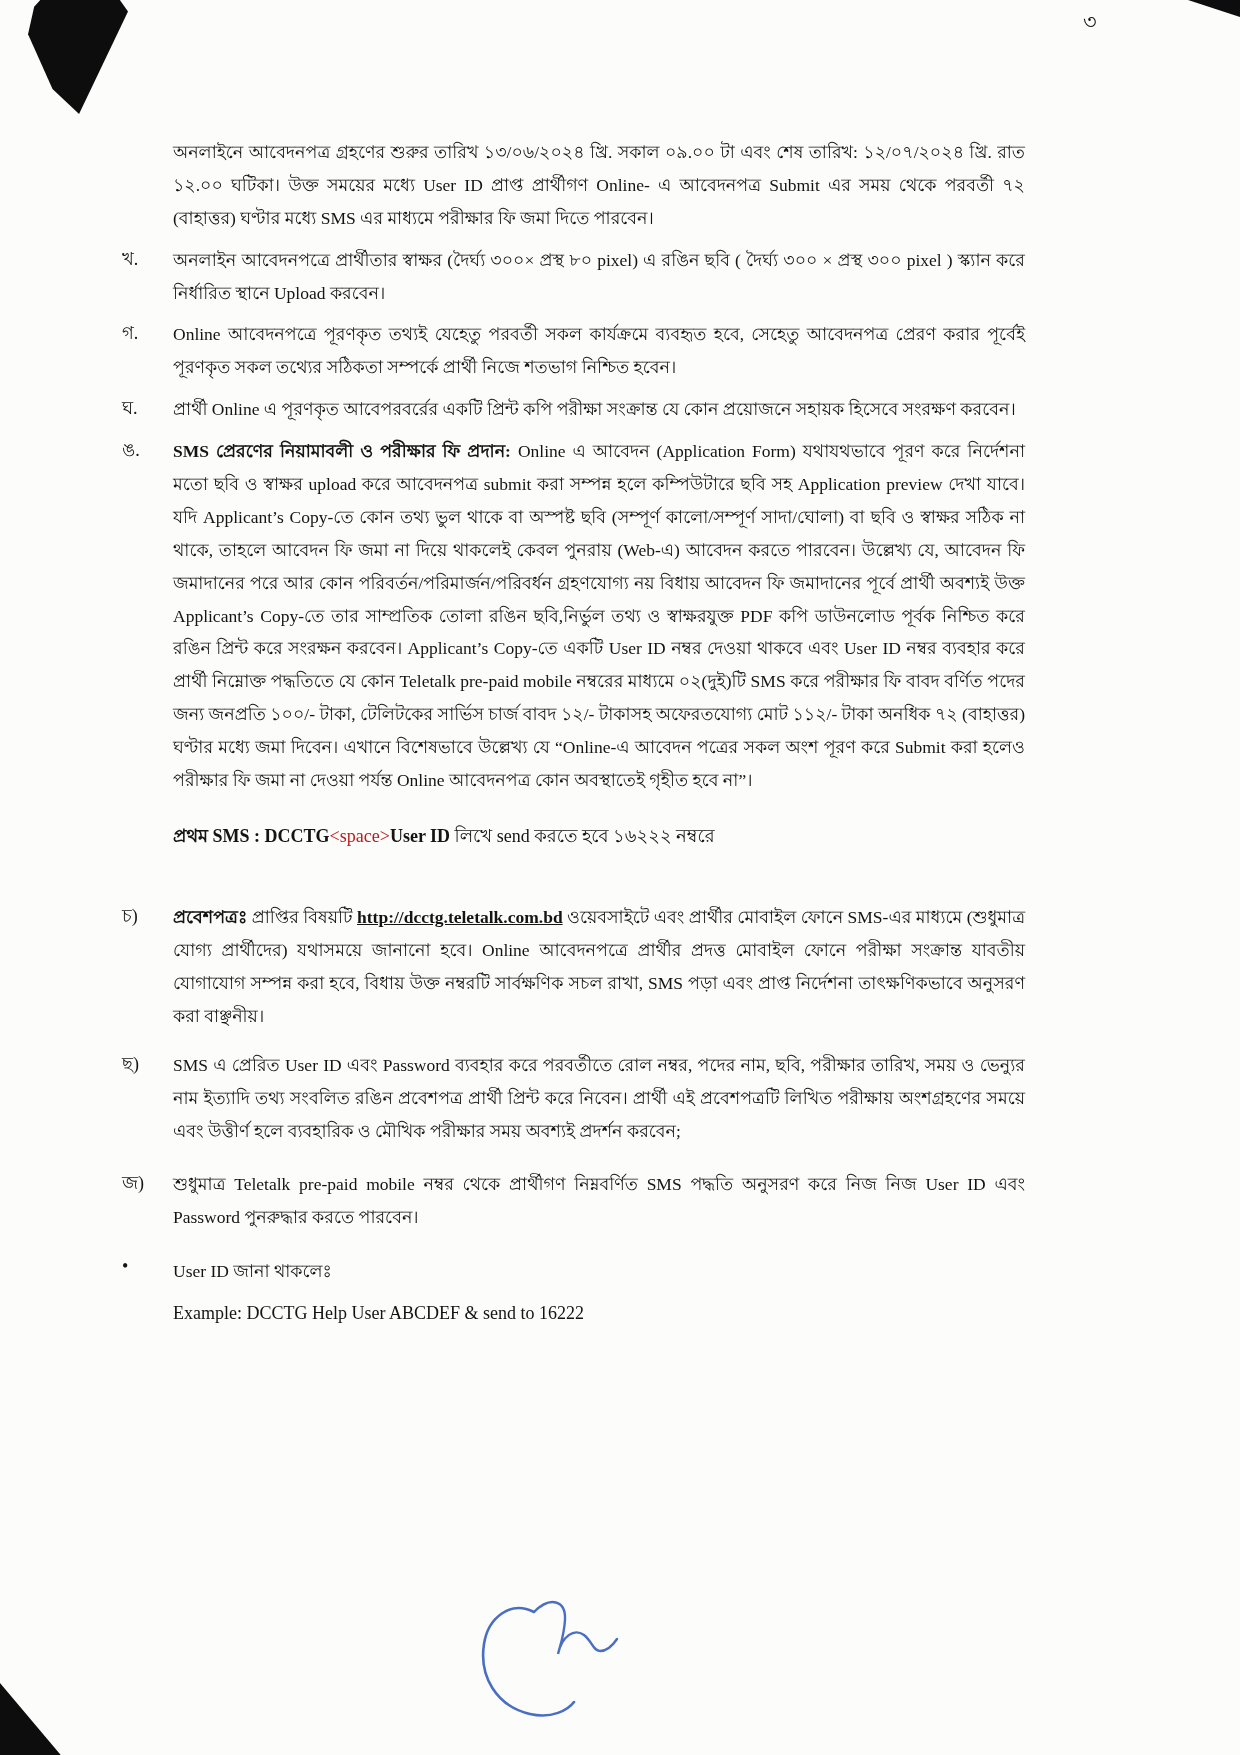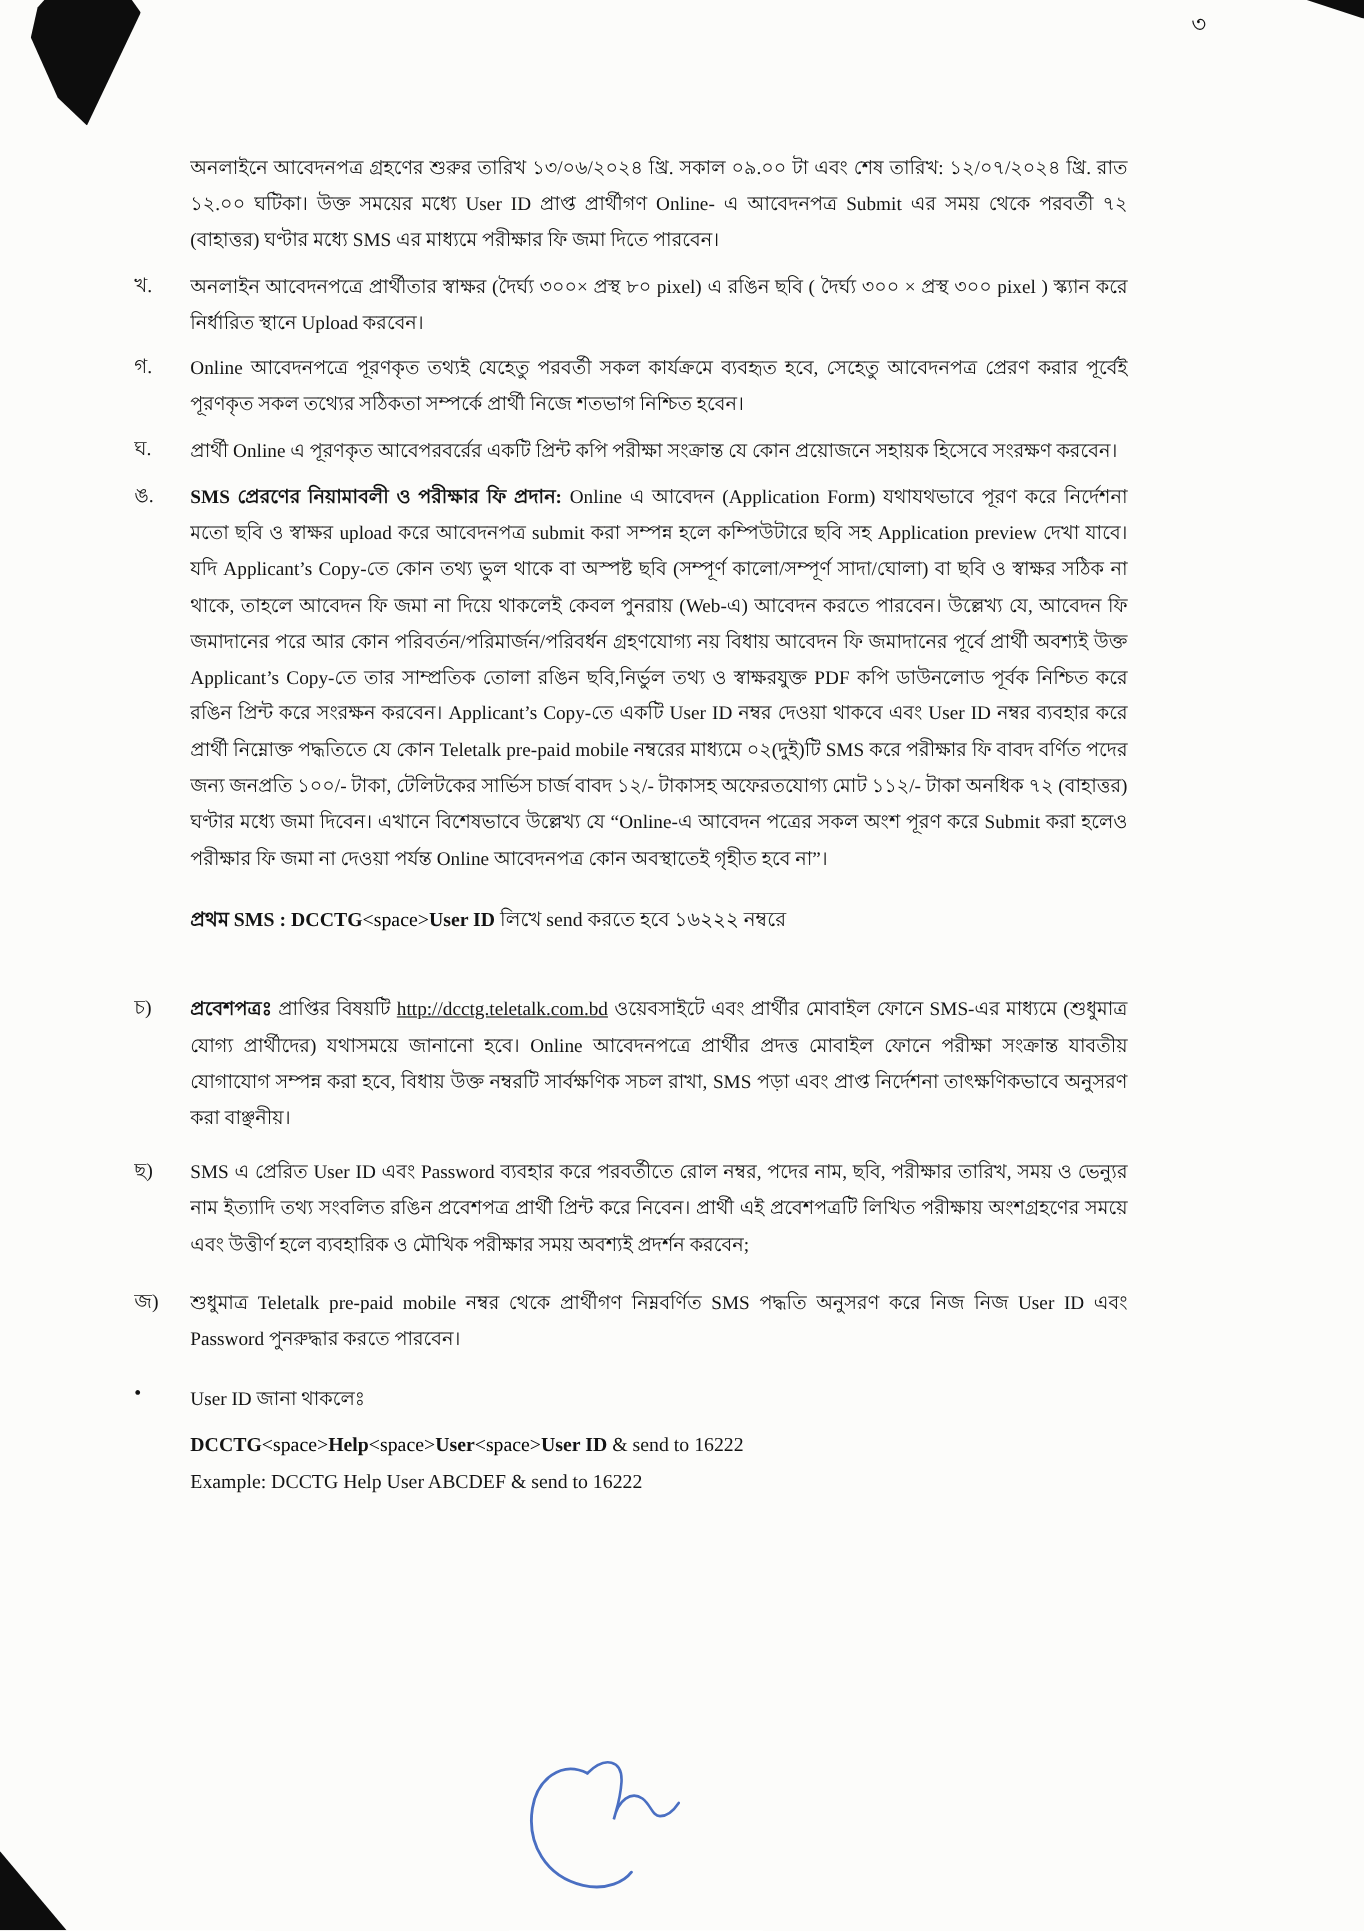--- a/index.html
+++ b/index.html
@@ -22,22 +22,22 @@
 
   .page-number { position:absolute; left:1083px; top:6px; font-size:21px; color:#111; }
 
   .content { position:absolute; left:122px; top:136px; width:903px; }
 
   .item { display:flex; margin-bottom:9px; }
   .lbl { flex:0 0 51px; font-size:18px; padding-top:1px; }
   .txt { flex:1; font-size:17.5px; line-height:1.88; text-align:justify; }
 
   .b { font-weight:bold; }
-  .sp-token { color:#000000; }
-  .link { text-decoration:underline; }
+  .sp-token { color:#b91c1c; }
+  .link { text-decoration:underline;font-weight:bold; }
 
   .sms-block { margin-left:51px; margin-top:24px; margin-bottom:34px;
     font-size:18px; line-height:1.75; }
   .sms-line { white-space:pre-wrap; margin-bottom:1px; }
   .sms-gap { height:14px; }
 
   .recover-block { margin-top:22px; }
   .recover-cmds { margin-left:51px; margin-top:8px; font-size:18px; line-height:1.8; }
 
   .signature { position:absolute; left:472px; top:1578px; }
@@ -99,21 +99,20 @@
       <div class="lbl">জ)</div>
       <div class="txt">শুধুমাত্র Teletalk pre-paid mobile নম্বর থেকে প্রার্থীগণ নিম্নবর্ণিত SMS পদ্ধতি অনুসরণ করে নিজ নিজ User ID এবং Password পুনরুদ্ধার করতে পারবেন।</div>
     </div>
 
     <div class="recover-block">
       <div class="item">
         <div class="lbl">•</div>
         <div class="txt">User ID জানা থাকলেঃ</div>
       </div>
       <div class="recover-cmds">
-        <div class="sms-line"><span class="b">DCCTG</span><span class="sp-token">&lt;space&gt;</span><span class="b">Help</span><span class="sp-token">&lt;space&gt;</span><span class="b">User</span><span class="sp-token">&lt;space&gt;</span><span class="b">User ID</span><span> &amp; send to 16222</span></div>
         <div class="sms-line">Example: DCCTG Help User ABCDEF &amp; send to 16222</div>
       </div>
     </div>
 
   </div>
 
   <svg class="signature" width="170" height="150" viewBox="0 0 170 150">
     <path d="M62 34 C38 22 16 40 12 66 C7 98 24 128 58 136 C80 141 96 132 102 124" fill="none" stroke="#4a6fc2" stroke-width="2.6" stroke-linecap="round"></path>
     <path d="M62 34 C78 18 94 22 93 42 C92 58 88 68 86 76 C90 58 102 50 112 57 C120 63 121 73 128 73 C135 73 141 67 145 61" fill="none" stroke="#4a6fc2" stroke-width="2.4" stroke-linecap="round"></path>
   </svg>

